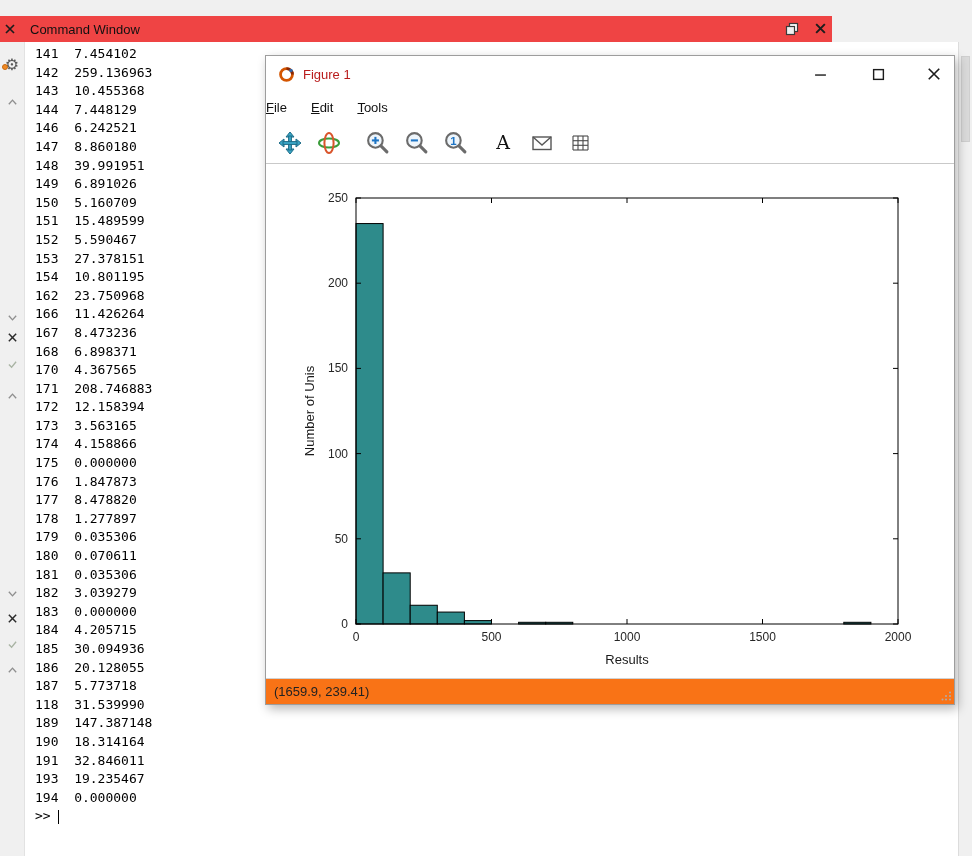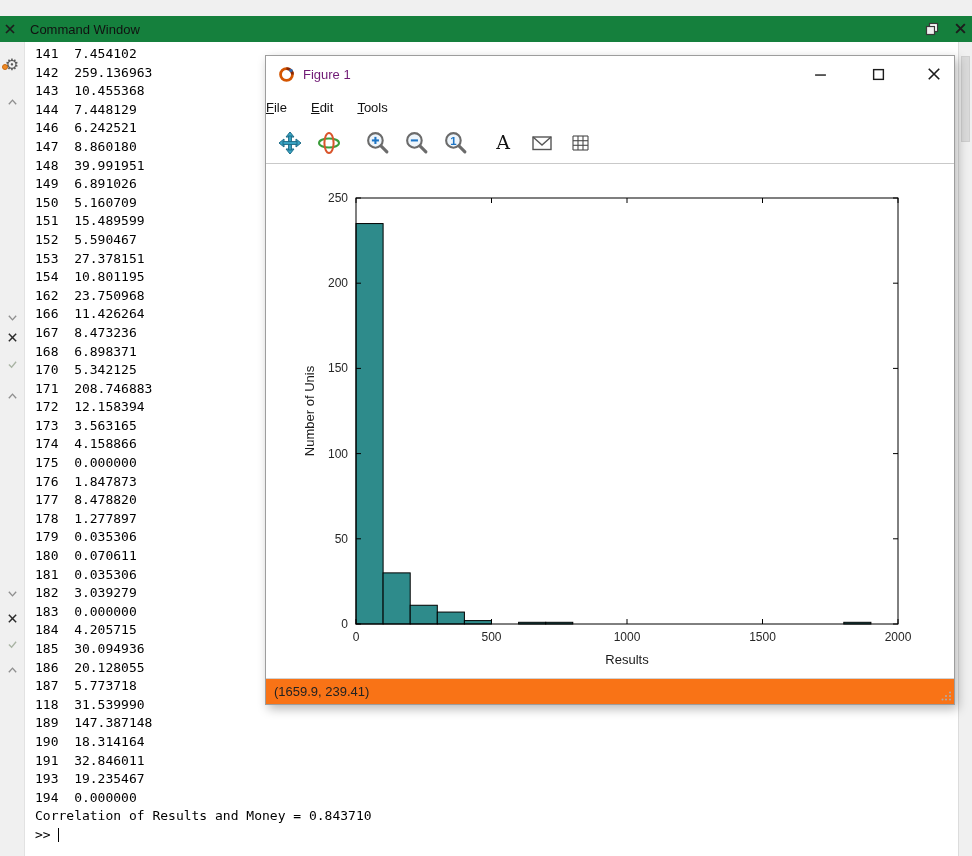--- a/index.html
+++ b/index.html
@@ -7,22 +7,22 @@
   body{
     width:972px;height:856px;position:relative;
     background:#ececec;
     font-family:"Liberation Sans",sans-serif;
     color:#1a1a1a;
   }
   .screen{position:absolute;inset:0;width:972px;height:856px;background:#f0f0f0}
 
   
   .cmd-titlebar{
-    position:absolute;left:0;top:16px;width:972px;height:26px;
-    background:#15803d;display:flex;align-items:center;
+    position:absolute;left:0;top:16px;width:832px;height:26px;
+    background:#ef4444;display:flex;align-items:center;
   }
   .dock-close-btn{position:absolute;left:3px;top:6px;width:14px;height:14px;display:flex;align-items:center;justify-content:center;cursor:default}
   .cmd-title{margin-left:30px;font-size:13px;color:#111}
   .titlebar-right{position:absolute;right:4px;top:5px;display:flex;gap:14px;align-items:center}
   .tb-icon{width:15px;height:15px;display:flex;align-items:center;justify-content:center}
 
   .left-strip{
     position:absolute;left:0;top:42px;width:25px;height:814px;
     background:#f0f0f0;border-right:1px solid #e2e2e2;
   }
@@ -51,21 +51,21 @@
   .caret{display:inline-block;width:1px;height:14px;background:#000;margin-left:7px}
 
   
   .figure-window{
     position:absolute;left:265px;top:55px;width:690px;height:650px;
     background:#ffffff;border:1px solid #9d9d9d;
     box-shadow:3px 4px 10px rgba(0,0,0,.28);
   }
   .fig-titlebar{position:relative;height:36px;display:flex;align-items:center;background:#fff}
   .fig-logo{width:17px;height:17px;margin-left:12px;display:flex}
-  .fig-title{margin-left:8px;font-size:13px;color:#701a75}
+  .fig-title{margin-left:8px;font-size:13px;color:#b91c1c}
   .winbtn{position:absolute;top:5px;width:28px;height:26px;display:flex;align-items:center;justify-content:center;cursor:default}
   .winbtn.min{left:540px}
   .winbtn.max{left:598px}
   .winbtn.close{left:654px}
 
   .fig-menubar{height:30px;display:flex;align-items:center;padding-left:0;gap:24px;background:#fff}
   .menu-item{font-size:13px;color:#111;cursor:default}
   .menu-item u{text-decoration:underline}
 
   .fig-toolbar{height:42px;display:flex;align-items:center;padding-left:10px;background:#fff;border-bottom:1px solid #c9c9c9}
@@ -176,21 +176,21 @@
         <div class="cmd-row"><span class="row-n">149</span><span>6.891026</span></div>
         <div class="cmd-row"><span class="row-n">150</span><span>5.160709</span></div>
         <div class="cmd-row"><span class="row-n">151</span><span>15.489599</span></div>
         <div class="cmd-row"><span class="row-n">152</span><span>5.590467</span></div>
         <div class="cmd-row"><span class="row-n">153</span><span>27.378151</span></div>
         <div class="cmd-row"><span class="row-n">154</span><span>10.801195</span></div>
         <div class="cmd-row"><span class="row-n">162</span><span>23.750968</span></div>
         <div class="cmd-row"><span class="row-n">166</span><span>11.426264</span></div>
         <div class="cmd-row"><span class="row-n">167</span><span>8.473236</span></div>
         <div class="cmd-row"><span class="row-n">168</span><span>6.898371</span></div>
-        <div class="cmd-row"><span class="row-n">170</span><span>5.342125</span></div>
+        <div class="cmd-row"><span class="row-n">170</span><span>4.367565</span></div>
         <div class="cmd-row"><span class="row-n">171</span><span>208.746883</span></div>
         <div class="cmd-row"><span class="row-n">172</span><span>12.158394</span></div>
         <div class="cmd-row"><span class="row-n">173</span><span>3.563165</span></div>
         <div class="cmd-row"><span class="row-n">174</span><span>4.158866</span></div>
         <div class="cmd-row"><span class="row-n">175</span><span>0.000000</span></div>
         <div class="cmd-row"><span class="row-n">176</span><span>1.847873</span></div>
         <div class="cmd-row"><span class="row-n">177</span><span>8.478820</span></div>
         <div class="cmd-row"><span class="row-n">178</span><span>1.277897</span></div>
         <div class="cmd-row"><span class="row-n">179</span><span>0.035306</span></div>
         <div class="cmd-row"><span class="row-n">180</span><span>0.070611</span></div>
@@ -201,21 +201,20 @@
         <div class="cmd-row"><span class="row-n">185</span><span>30.094936</span></div>
         <div class="cmd-row"><span class="row-n">186</span><span>20.128055</span></div>
         <div class="cmd-row"><span class="row-n">187</span><span>5.773718</span></div>
         <div class="cmd-row"><span class="row-n">118</span><span>31.539990</span></div>
         <div class="cmd-row"><span class="row-n">189</span><span>147.387148</span></div>
         <div class="cmd-row"><span class="row-n">190</span><span>18.314164</span></div>
         <div class="cmd-row"><span class="row-n">191</span><span>32.846011</span></div>
         <div class="cmd-row"><span class="row-n">193</span><span>19.235467</span></div>
         <div class="cmd-row"><span class="row-n">194</span><span>0.000000</span></div>
       </div>
-    <div class="cmd-result">Correlation of Results and Money = 0.843710</div>
     <div class="cmd-prompt-row">
       <span>&gt;&gt;</span><span class="caret"></span>
     </div>
   </div>
 
   <div class="figure-window">
     <div class="fig-titlebar">
       <span class="fig-logo">
         <svg width="17" height="17" viewBox="0 0 16 16">
           <circle cx="8" cy="8" r="5.6" fill="none" stroke="#d45500" stroke-width="2.6"></circle>

